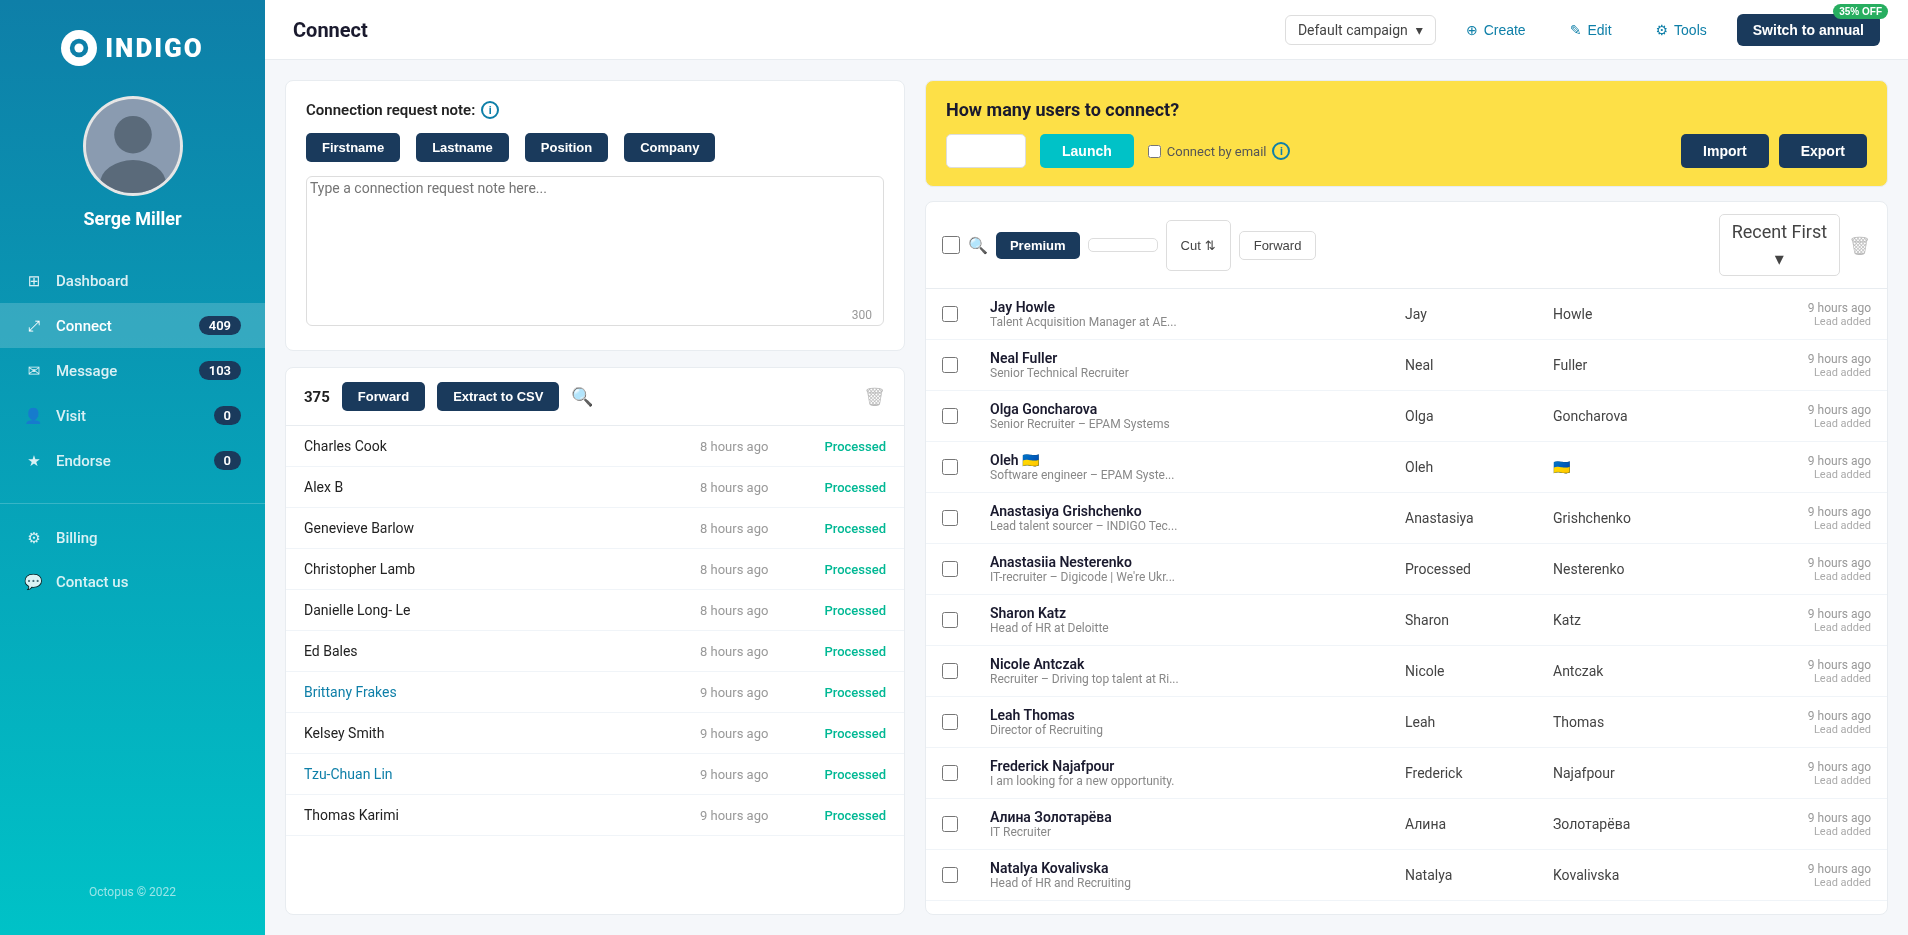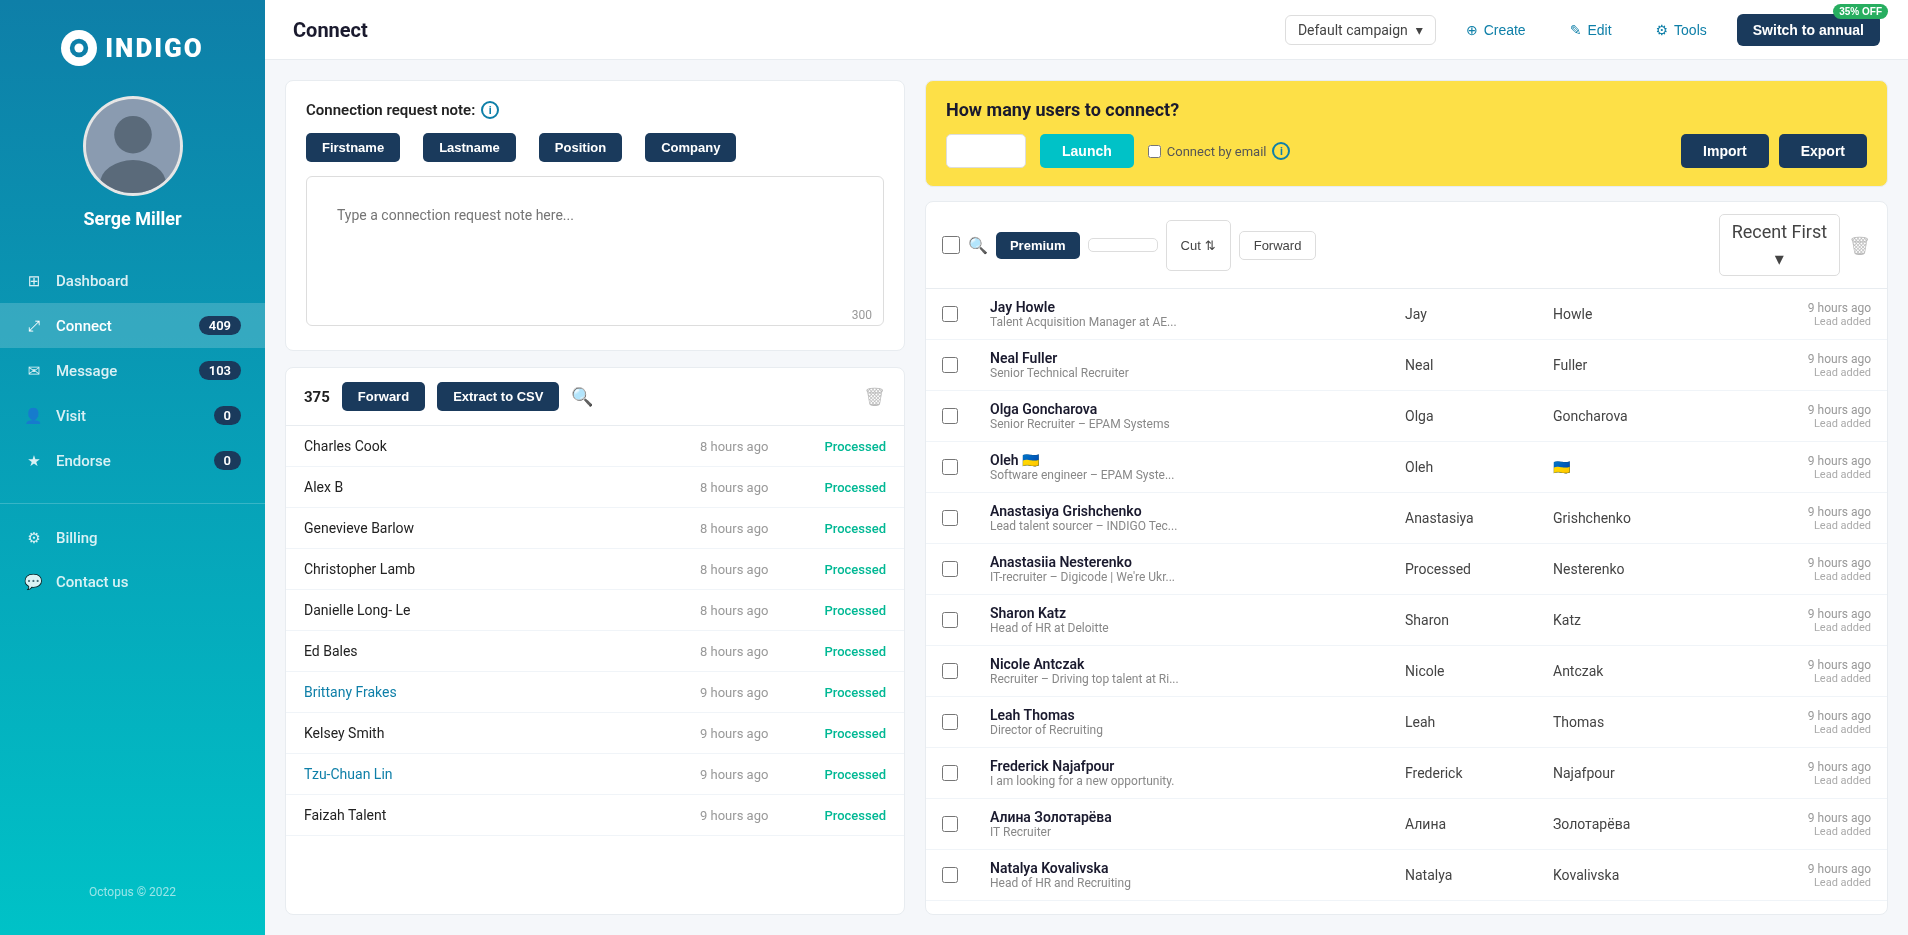--- a/index.html
+++ b/index.html
@@ -196,40 +196,40 @@
       display: inline-flex;
       align-items: center;
       justify-content: center;
       font-size: 11px;
       color: #0e7fa8;
       font-weight: 700;
       cursor: pointer;
     }
     .tag-buttons {
       display: flex;
-      gap: 23px;
+      gap: 16px;
       margin-bottom: 14px;
       flex-wrap: wrap;
     }
     .tag-btn {
       background: #1a3a5c;
       color: white;
       border: none;
       border-radius: 5px;
       padding: 7px 16px;
       font-size: 13px;
       font-weight: 600;
       cursor: pointer;
     }
     .note-textarea {
       width: 100%;
       min-height: 150px;
       border: 1px solid #ddd;
       border-radius: 6px;
-      padding: 30px;
+      padding: 3px;
       font-size: 14px;
       color: #999;
       resize: none;
       font-family: inherit;
       outline: none;
       position: relative;
     }
     .textarea-wrapper {
       position: relative;
     }
@@ -668,21 +668,21 @@
       <span class="list-item-name ">Kelsey Smith</span>
       <span class="list-item-time">9 hours ago</span>
       <span class="list-item-status">Processed</span>
     </div>
             <div class="list-item">
       <span class="list-item-name highlight">Tzu-Chuan Lin</span>
       <span class="list-item-time">9 hours ago</span>
       <span class="list-item-status">Processed</span>
     </div>
             <div class="list-item">
-      <span class="list-item-name ">Faizah Talent</span>
+      <span class="list-item-name ">Thomas Karimi</span>
       <span class="list-item-time">9 hours ago</span>
       <span class="list-item-status">Processed</span>
     </div>
           </div>
       </div>
 
     </div>
 
     <div class="right-panel">
 

